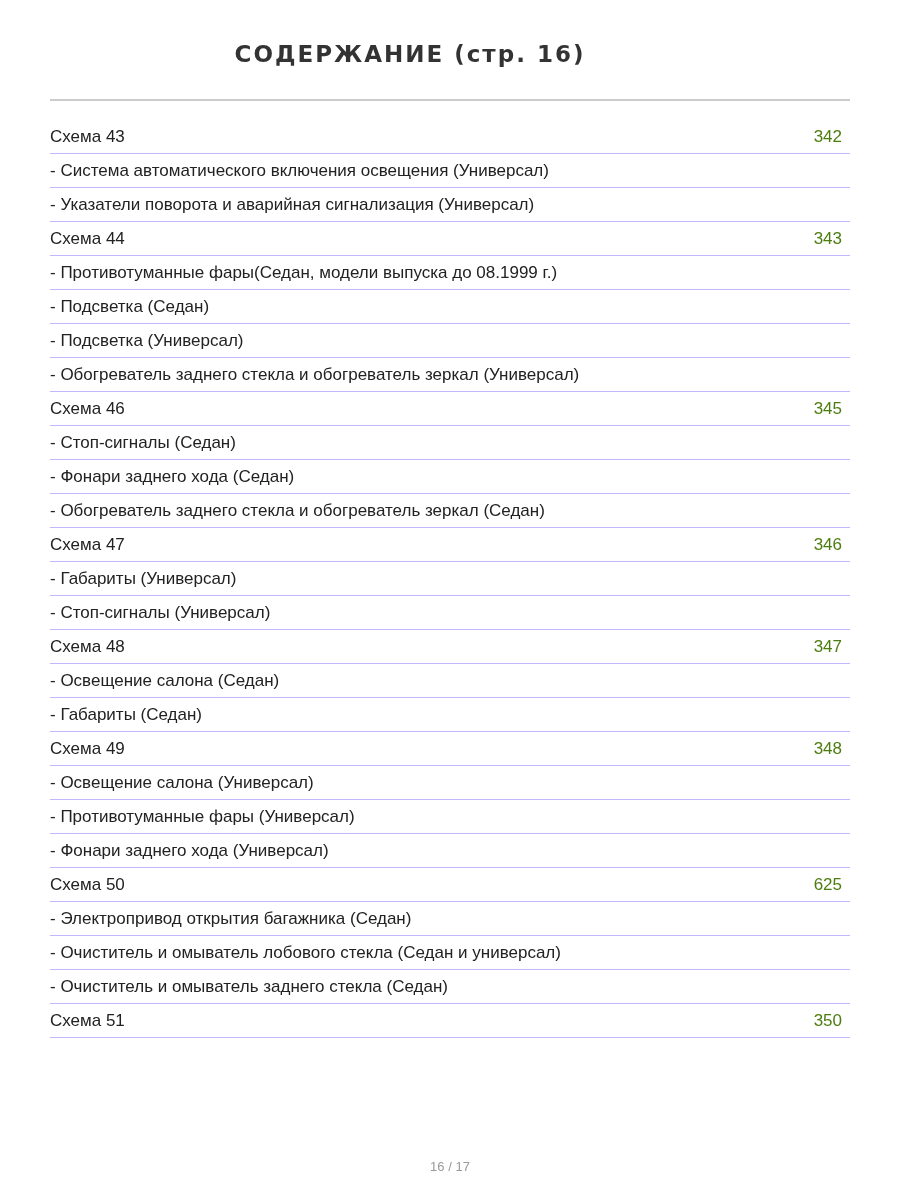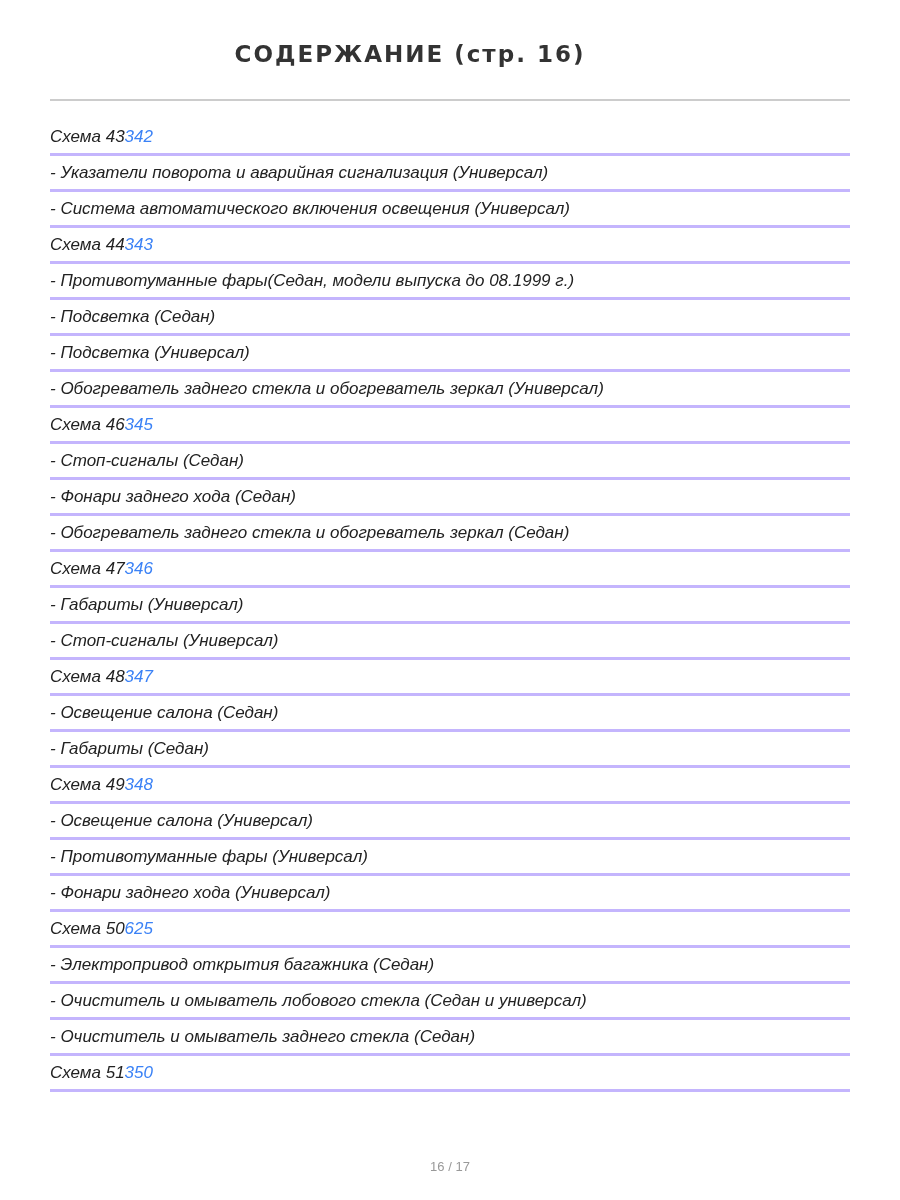--- a/index.html
+++ b/index.html
@@ -41,34 +41,34 @@
       position: absolute;
       top: 120px;
       left: 50px;
       width: 800px;
       margin: 0;
       padding: 0;
       list-style: none;
     }
     .toc-row {
       display: flex;
+      justify-content: space-between;
       align-items: center;
       height: 33px;
-      border-bottom: 3px solid #c4b5fd;
+      border-bottom: 1px solid #c4b5fd;
       font-size: 17px;
       line-height: 33px;
       box-sizing: content-box;
-      font-style: italic;
     }
     .toc-label {
       color: #222222;
       white-space: nowrap;
     }
     .toc-page {
-      color: #3b82f6;
+      color: #4d7c0f;
       padding-right: 8px;
       font-size: 17px;
     }
     .page-footer {
       position: absolute;
       top: 1143px;
       left: 0;
       width: 900px;
       text-align: center;
       font-size: 13px;
@@ -81,25 +81,25 @@
 
 <h1 class="page-title">СОДЕРЖАНИЕ (стр. 16)</h1>
 <div class="title-rule"></div>
 
 <ul class="toc-list">
   <li class="toc-row">
       <span class="toc-label">Схема 43</span>
       <span class="toc-page">342</span>
     </li>
   <li class="toc-row">
-      <span class="toc-label">- Указатели поворота и аварийная сигнализация (Универсал)</span>
+      <span class="toc-label">- Система автоматического включения освещения (Универсал)</span>
       <span class="toc-page"></span>
     </li>
   <li class="toc-row">
-      <span class="toc-label">- Система автоматического включения освещения (Универсал)</span>
+      <span class="toc-label">- Указатели поворота и аварийная сигнализация (Универсал)</span>
       <span class="toc-page"></span>
     </li>
   <li class="toc-row">
       <span class="toc-label">Схема 44</span>
       <span class="toc-page">343</span>
     </li>
   <li class="toc-row">
       <span class="toc-label">- Противотуманные фары(Седан, модели выпуска до 08.1999 г.)</span>
       <span class="toc-page"></span>
     </li>

